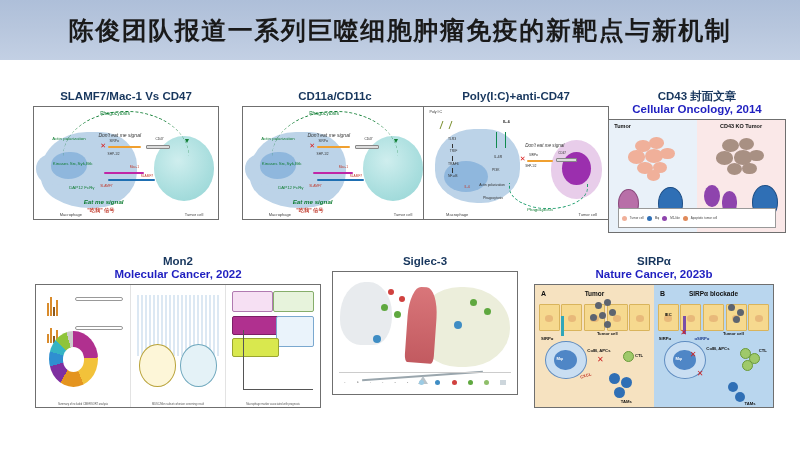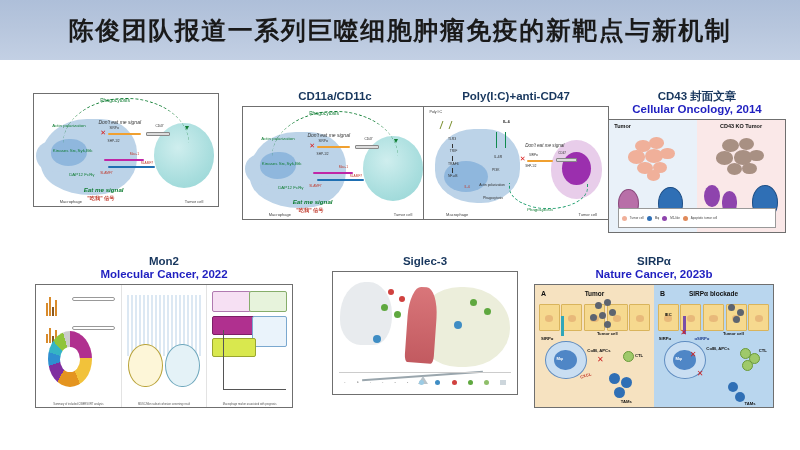--- a/index.html
+++ b/index.html
@@ -157,20 +157,21 @@
 </style>
 </head>
 <body>
 
 <div class="header">
   <div class="header-title">陈俊团队报道一系列巨噬细胞肿瘤免疫的新靶点与新机制</div>
 </div>
 
 <div class="panel" style="left:33px;top:90px;width:186px;">
   <div class="cap">
+    <div class="l1">SLAMF7/Mac-1 Vs CD47</div>
   </div>
   <div class="frame" style="height:112px;">
     <div class="diag">
       <div class="mac"></div>
       <div class="mac2"></div>
       <div class="nucleus"></div>
       <div class="tumorcell"></div>
       <div class="arcArrow"></div>
       <div style="position:absolute;right:15%;top:27%;color:#0f7d33;font-size:7px;">▼</div>
       <div class="lbl lbl-g" style="left:36%;top:3%;font-size:5px;">Phagocytosis</div>
@@ -318,21 +319,21 @@
         <span>Mφ</span>
         <span class="dot" style="background:#8e44ad"></span>
         <span>M1-like</span>
         <span class="dot" style="background:#e08a5a"></span>
         <span>Apoptotic tumor cell</span>
       </div>
     </div>
   </div>
 </div>
 
-<div class="panel" style="left:35px;top:255px;width:258px;">
+<div class="panel" style="left:35px;top:255px;width:286px;">
   <div class="cap">
     <div class="l1">Mon2</div>
     <div class="l2">Molecular Cancer, 2022</div>
   </div>
   <div class="frame" style="height:122px;">
     <div class="mon2">
       <div class="col">
         <div class="minibars" style="left:12%;top:8%;height:18%;">
           <i style="height:60%"></i>
             <i style="height:90%"></i>

